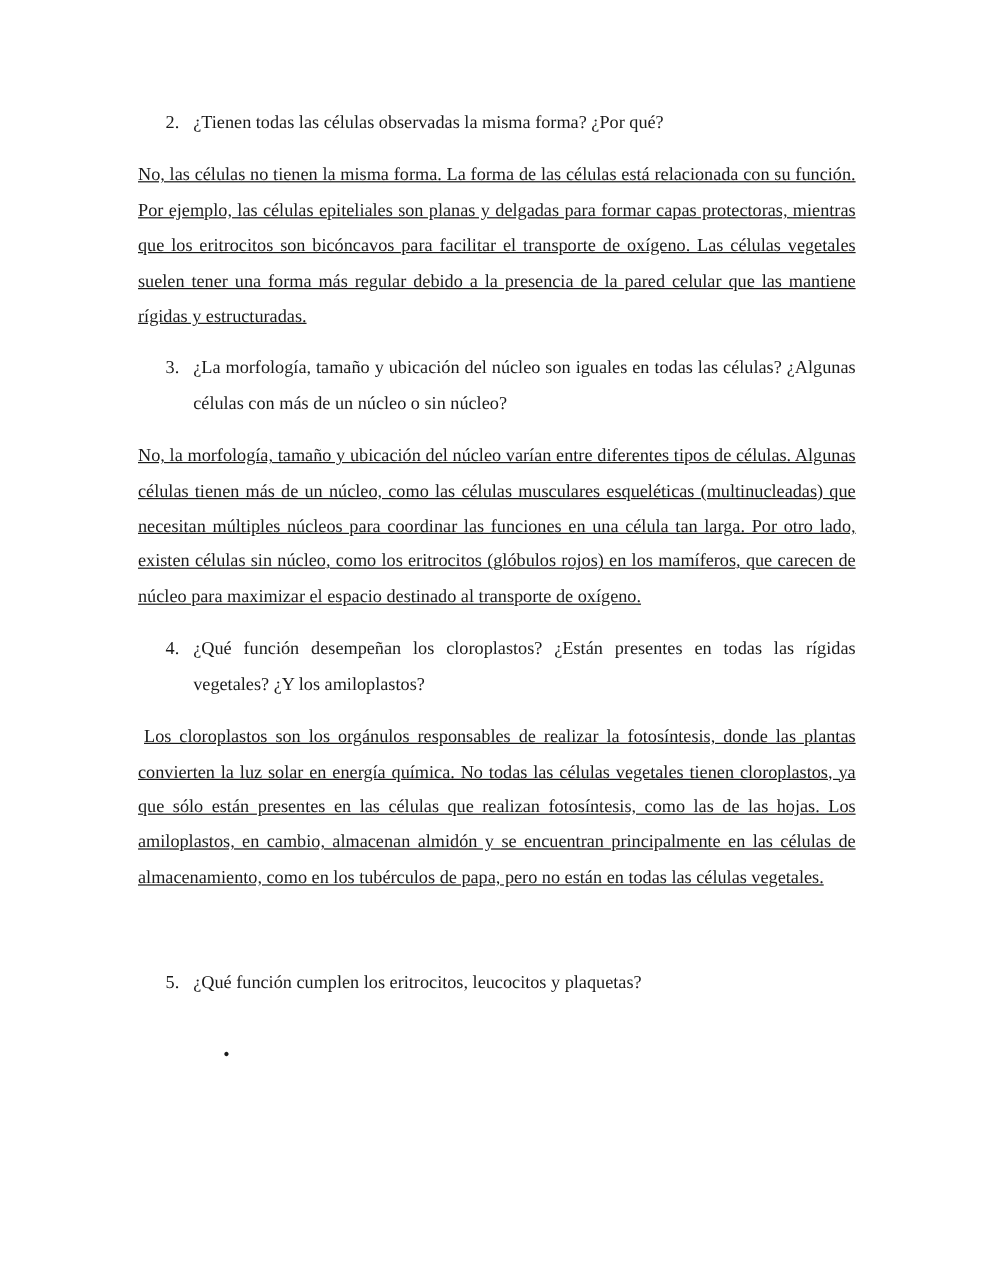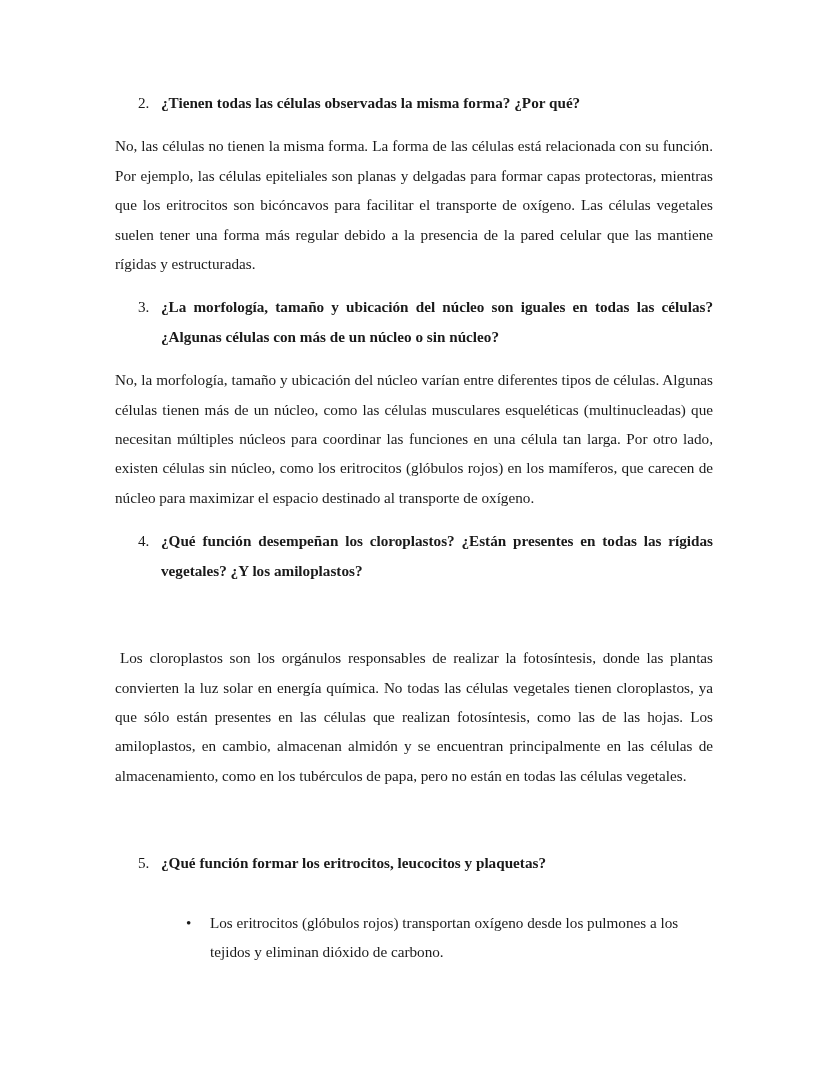--- a/index.html
+++ b/index.html
@@ -28,24 +28,24 @@
   }
 
   
   .para {
     font-size: 15.2px;
     line-height: 29.4px;
     text-align: justify;
     text-justify: inter-word;
     margin: 0;
     hyphens: none;
+    text-decoration: underline;
   }
   .para.lead-space {
     text-indent: 5px;
-    margin-top: 44px;
   }
 
   
   .qitem {
     position: relative;
     font-size: 15.2px;
     line-height: 29.4px;
     text-align: justify;
     text-justify: inter-word;
     margin: 0;
@@ -56,21 +56,20 @@
     position: absolute;
     left: 23px;           
     top: 0;
     font-size: 15.2px;
     line-height: 29.4px;
     text-align: left;
     white-space: nowrap;
   }
   .qitem .qtext {
     display: block;
-    font-weight: bold;
   }
 
   
   .bullet-item {
     position: relative;
     font-size: 15.2px;
     line-height: 29.4px;
     text-align: left;
     margin: 0;
     padding-left: 95px;   
@@ -126,24 +125,23 @@
     </div>
 
     <div class="spacer-sm"></div>
 
     <p class="para lead-space">Los cloroplastos son los orgánulos responsables de realizar la fotosíntesis, donde las plantas convierten la luz solar en energía química. No todas las células vegetales tienen cloroplastos, ya que sólo están presentes en las células que realizan fotosíntesis, como las de las hojas. Los amiloplastos, en cambio, almacenan almidón y se encuentran principalmente en las células de almacenamiento, como en los tubérculos de papa, pero no están en todas las células vegetales.</p>
 
     <div class="spacer-lg"></div>
 
     <div class="qitem">
       <span class="qnum">5.</span>
-      <span class="qtext">¿Qué función formar los eritrocitos, leucocitos y plaquetas?</span>
+      <span class="qtext">¿Qué función cumplen los eritrocitos, leucocitos y plaquetas?</span>
     </div>
 
     <div class="spacer-md"></div>
 
     <div class="bullet-item">
       <span class="bullet-mark">•</span>
-      <span class="bullet-text">Los eritrocitos (glóbulos rojos) transportan oxígeno desde los pulmones a los tejidos y eliminan dióxido de carbono.</span>
     </div>
 
   </div>
 </div>
 
 </body></html>

